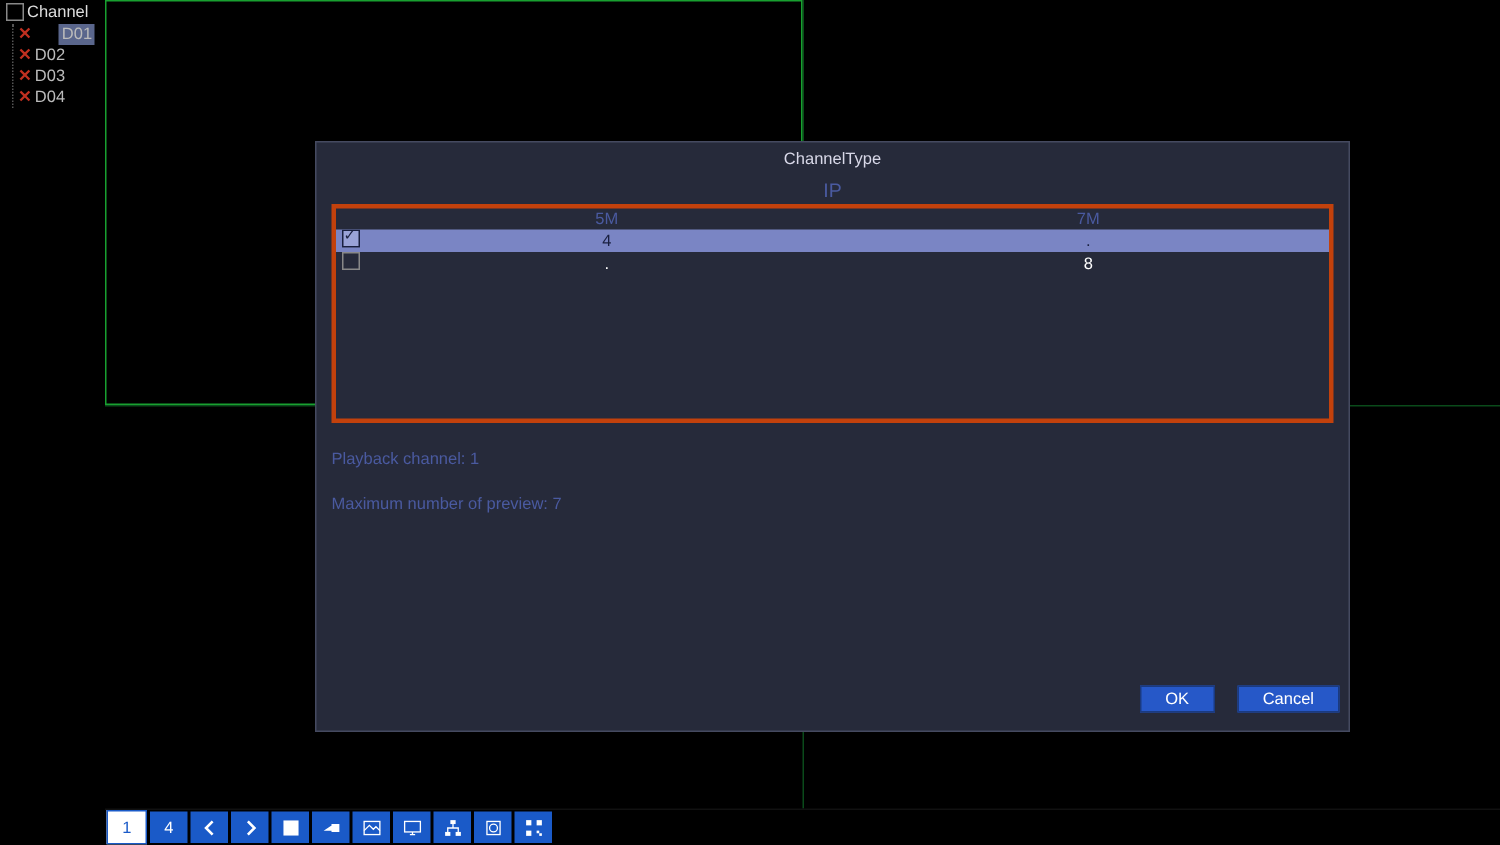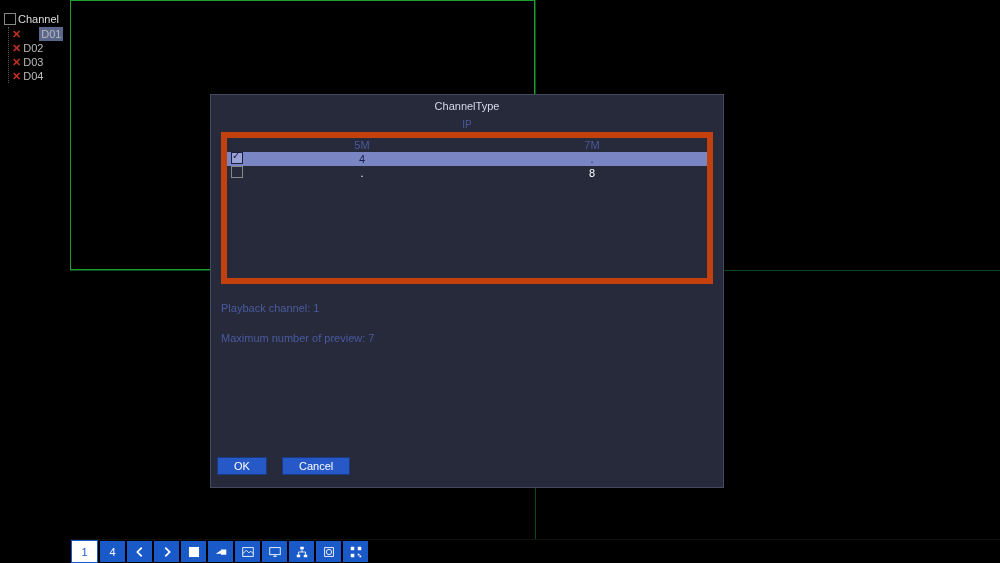--- a/index.html
+++ b/index.html
@@ -11,21 +11,21 @@
   font-family: Arial, sans-serif;
   font-size: 11px;
   color: #fff;
   overflow: hidden;
   position: relative;
 }
 
 .sidebar {
   position: absolute;
   left: 0;
-  top: 11px;
+  top: 0;
   width: 70px;
   height: 540px;
   background: #000;
   border-right: 1px solid #1a1a4a;
 }
 .tree-root {
   display: flex;
   align-items: center;
   padding: 2px 4px;
   color: #ddd;
@@ -89,43 +89,43 @@
 .quad {
   position: absolute;
   box-sizing: border-box;
 }
 .quad.tl { left:0; top:0; width:50%; height:50%; border:1px solid #18a030; }
 
 .modal {
   position: absolute;
   left: 210px;
   top: 94px;
-  width: 514px;
+  width: 690px;
   height: 394px;
   background: #262a3a;
   border: 1px solid #454a60;
   box-sizing: border-box;
 }
 .modal-title {
   text-align: center;
   padding: 5px 0;
   color: #d8d8e8;
   font-size: 11px;
 }
 .modal-body {
   padding: 0 10px;
 }
 .ip-header {
   text-align: center;
   color: #4a5aa0;
-  font-size: 10px;
+  font-size: 13px;
   padding: 2px 0;
 }
 .table-box {
-  border: 6px solid #c2410c;
+  border: 3px solid #c2410c;
   height: 140px;
   background: #262a3a;
 }
 .table-header {
   display: flex;
   color: #4a5aa0;
   font-size: 11px;
 }
 .table-header .col {
   flex: 1;
@@ -175,21 +175,21 @@
 .info-line {
   color: #4a5aa0;
   font-size: 11px;
   margin-top: 18px;
 }
 .modal-buttons {
   position: absolute;
   bottom: 12px;
   left: 0;
   right: 0;
-  text-align: left;
+  text-align: right;
 }
 .btn {
   display: inline-block;
   background: #2658c8;
   color: #fff;
   border: 1px solid #1a3a80;
   padding: 2px 16px;
   margin: 0 6px;
   font-size: 11px;
   cursor: pointer;

